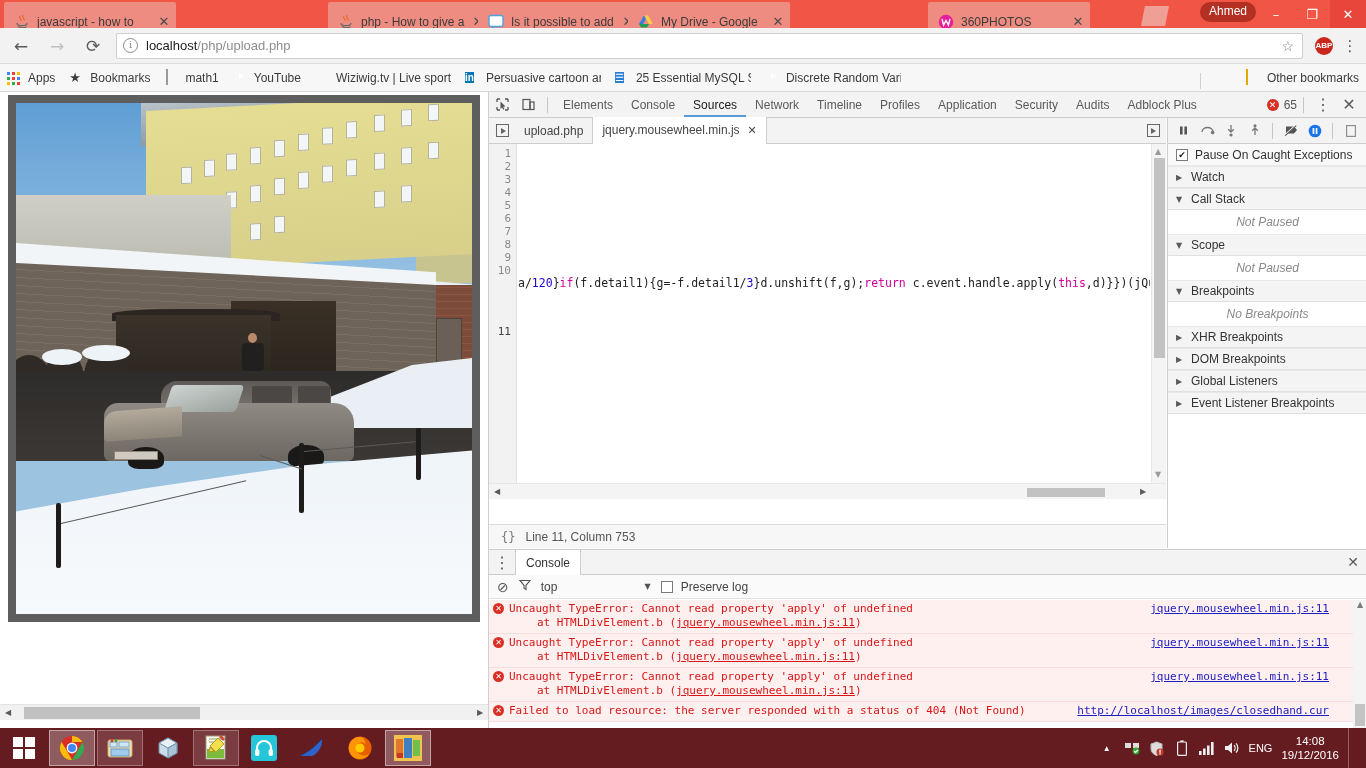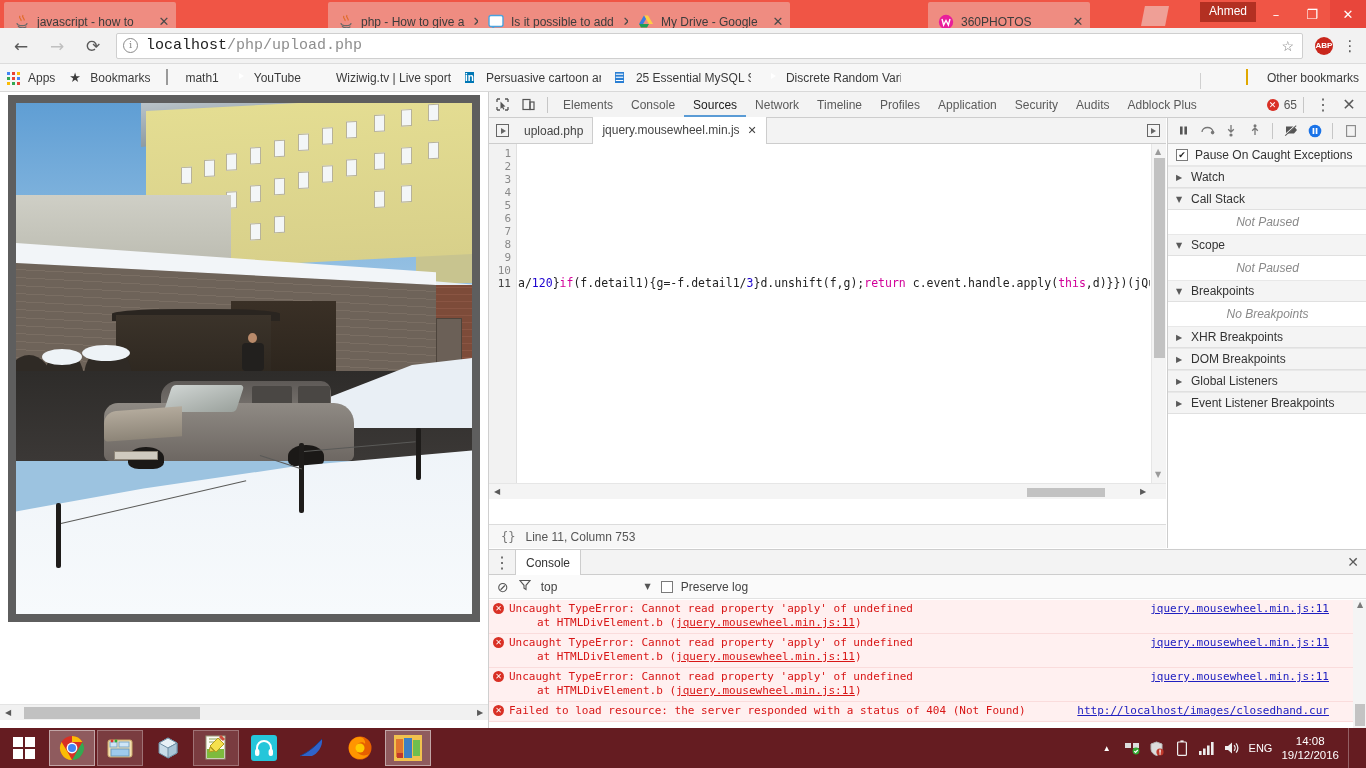--- a/index.html
+++ b/index.html
@@ -43,21 +43,21 @@
     font-family: "DejaVu Sans", sans-serif;
   }
   .newtab-btn {
     position: absolute; top: 6px; width: 28px; height: 20px;
     background: #ef9f96;
     clip-path: polygon(14% 0, 100% 0, 86% 100%, 0 100%);
   }
   .win-user {
     position: absolute; right: 110px; top: 2px; height: 20px;
     background: #b33022; color: #fff; font-size: 12px;
-    padding: 2px 9px 0 9px; border-radius: 0;
+    padding: 2px 9px 0 9px; border-radius: 10px;
   }
   .win-ctrls { position: absolute; right: 0; top: 0; height: 28px; display: flex; }
   .win-btn {
     width: 36px; height: 28px; color: #fff; font-size: 13px;
     display: flex; align-items: center; justify-content: center;
     font-family: "DejaVu Sans", sans-serif;
   }
   .win-btn.close { background: #e8463b; }
 
   .chrome-toolbar {
@@ -74,21 +74,21 @@
   .omnibox {
     flex: 1 1 auto; height: 26px; margin: 0 6px 0 8px;
     background: #fff; border: 1px solid #cfcfcf; border-radius: 2px;
     display: flex; align-items: center; padding: 0 6px;
   }
   .omni-info {
     width: 15px; height: 15px; border: 1.4px solid #8a8a8a; border-radius: 50%;
     color: #8a8a8a; font-size: 10px; line-height: 12px; text-align: center;
     margin-right: 8px; font-family: "DejaVu Serif", serif; flex: 0 0 15px;
   }
-  .omni-url { font-size: 15px; color: #202020; font-family: Liberation Mono, monospace; }
+  .omni-url { font-size: 13px; color: #202020; }
   .omni-url .dim { color: #8e8e8e; }
   .omni-star { color: #7a7a7a; font-size: 14px; margin-left: auto; padding-right: 2px; }
   .abp-badge {
     width: 18px; height: 18px; border-radius: 50%; background: #c9271c;
     color: #fff; font-size: 8px; font-weight: bold; text-align: center;
     line-height: 18px; margin: 0 6px; flex: 0 0 18px;
     font-family: "Liberation Sans", sans-serif;
   }
   .kebab {
     width: 22px; margin-right: 5px; color: #5a5a5a; font-size: 15px;
@@ -308,21 +308,21 @@
   .ft-close { margin-left:8px; font-size:11px; color:#444; font-family:"DejaVu Sans",sans-serif; }
 
   .editor { position:relative; height: 355px; background:#fff; overflow:hidden; }
   .gutter {
     position:absolute; left:0; top:0; width: 28px; height: 100%;
     background:#f2f2f2; border-right:1px solid #e0e0e0;
     font-family: "DejaVu Sans Mono", monospace; font-size: 11px; color:#8a8a8a;
     text-align: right; padding-top: 3px;
   }
   .gutter div { height: 13px; line-height: 13px; padding-right: 5px; }
-  .gutter div.cur { color:#444; }
+  .gutter div.cur { color:#444;margin-top:48px; }
   .code-area {
     position:absolute; left: 29px; top: 3px; right: 16px; height: 100%;
     font-family: "DejaVu Sans Mono", monospace; font-size: 11.5px;
     white-space: nowrap; overflow: hidden;
   }
   .code-line { height: 13px; line-height: 13px; }
   .code-line.ln11 { position:absolute; top: 130px; left: 0; }
   .tok-plain { color:#222; }
   .tok-num { color:#1c00cf; }
   .tok-kw { color:#d10099; }

